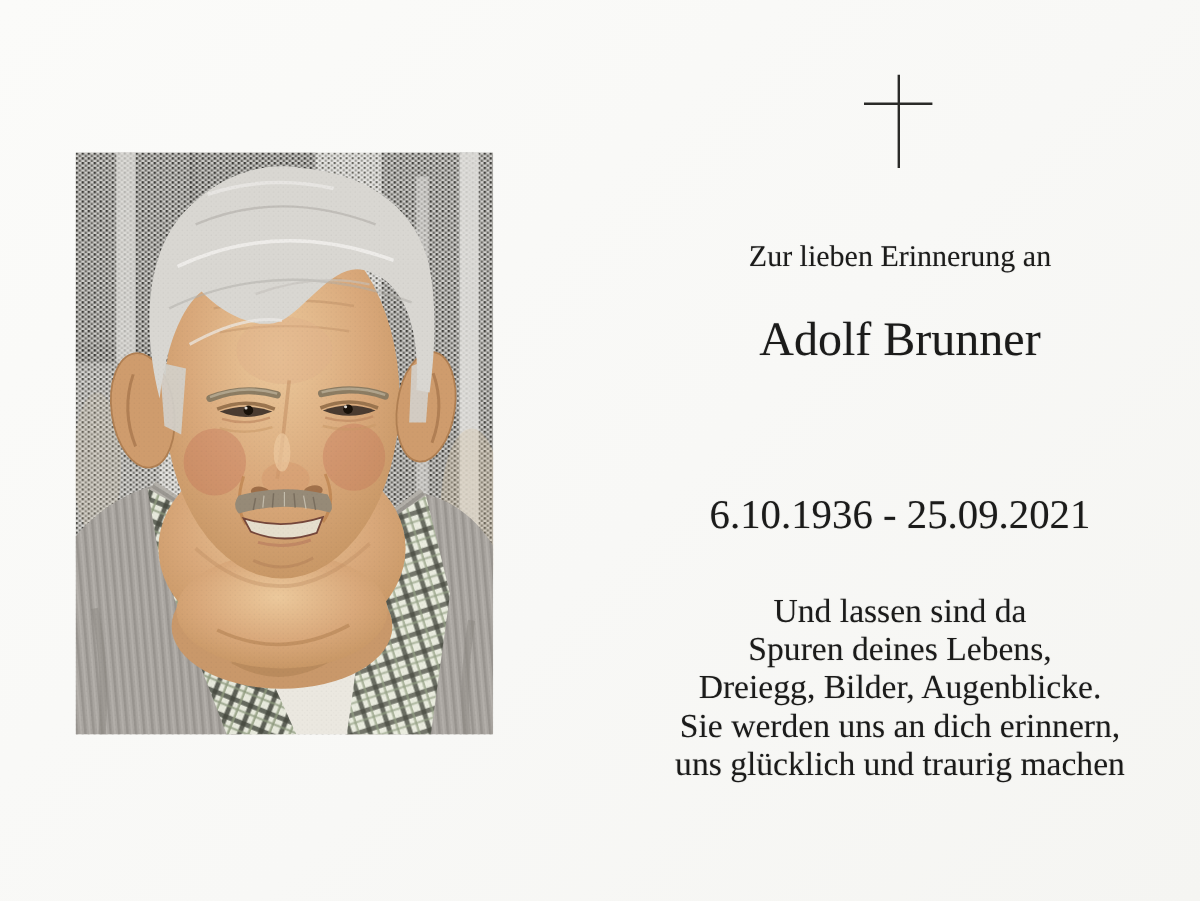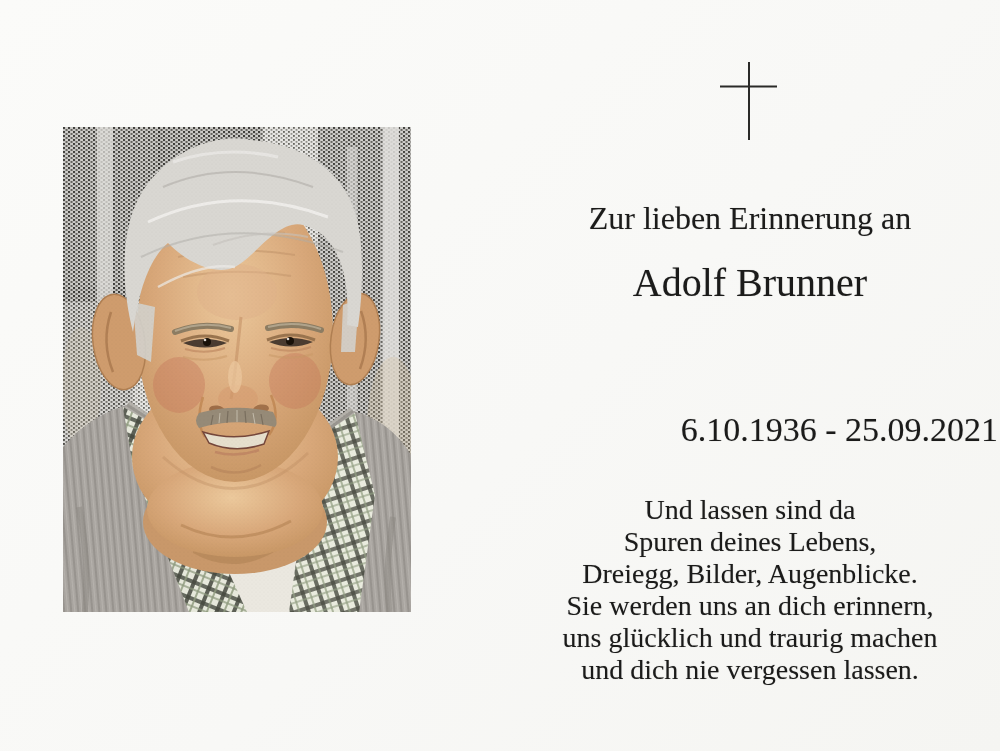--- a/index.html
+++ b/index.html
@@ -11,24 +11,24 @@
     overflow:hidden;
     font-family:"Liberation Serif","DejaVu Serif",serif;
     color:#1b1b1a;
   }
   .txt{
     position:absolute;left:502px;width:496px;
     text-align:center;line-height:1;
     text-shadow:0 0 1px rgba(30,30,30,.28);
     white-space:nowrap;
   }
-  .memorial-header{top:202px;font-size:32px;}
+  .memorial-header{top:202px;font-size:25px;}
   .deceased-name{top:263px;font-size:40px;}
   .address-line{top:339px;font-size:27px;}
-  .life-dates{top:413px;font-size:34px;text-align:right;}
+  .life-dates{top:413px;font-size:34px;}
   .verse{top:494px;font-size:28px;line-height:32px;white-space:nowrap;}
   .cross{position:absolute;left:719px;top:62px;width:60px;height:80px;}
   .photo{position:absolute;left:63px;top:127px;width:348px;height:485px;}
 </style>
 </head>
 <body>
 
 <div class="page">
 
   <svg class="photo" viewBox="0 0 348 485" xmlns="http://www.w3.org/2000/svg">
@@ -179,16 +179,15 @@
   <div class="txt memorial-header">Zur lieben Erinnerung an</div>
   <div class="txt deceased-name">Adolf Brunner</div>
   <div class="txt life-dates">6.10.1936 - 25.09.2021</div>
 
   <div class="txt verse">
     <div>Und lassen sind da</div>
     <div>Spuren deines Lebens,</div>
     <div>Dreiegg, Bilder, Augenblicke.</div>
     <div>Sie werden uns an dich erinnern,</div>
     <div>uns glücklich und traurig machen</div>
-    <div>und dich nie vergessen lassen.</div>
   </div>
 
 </div>
 
 </body></html>

